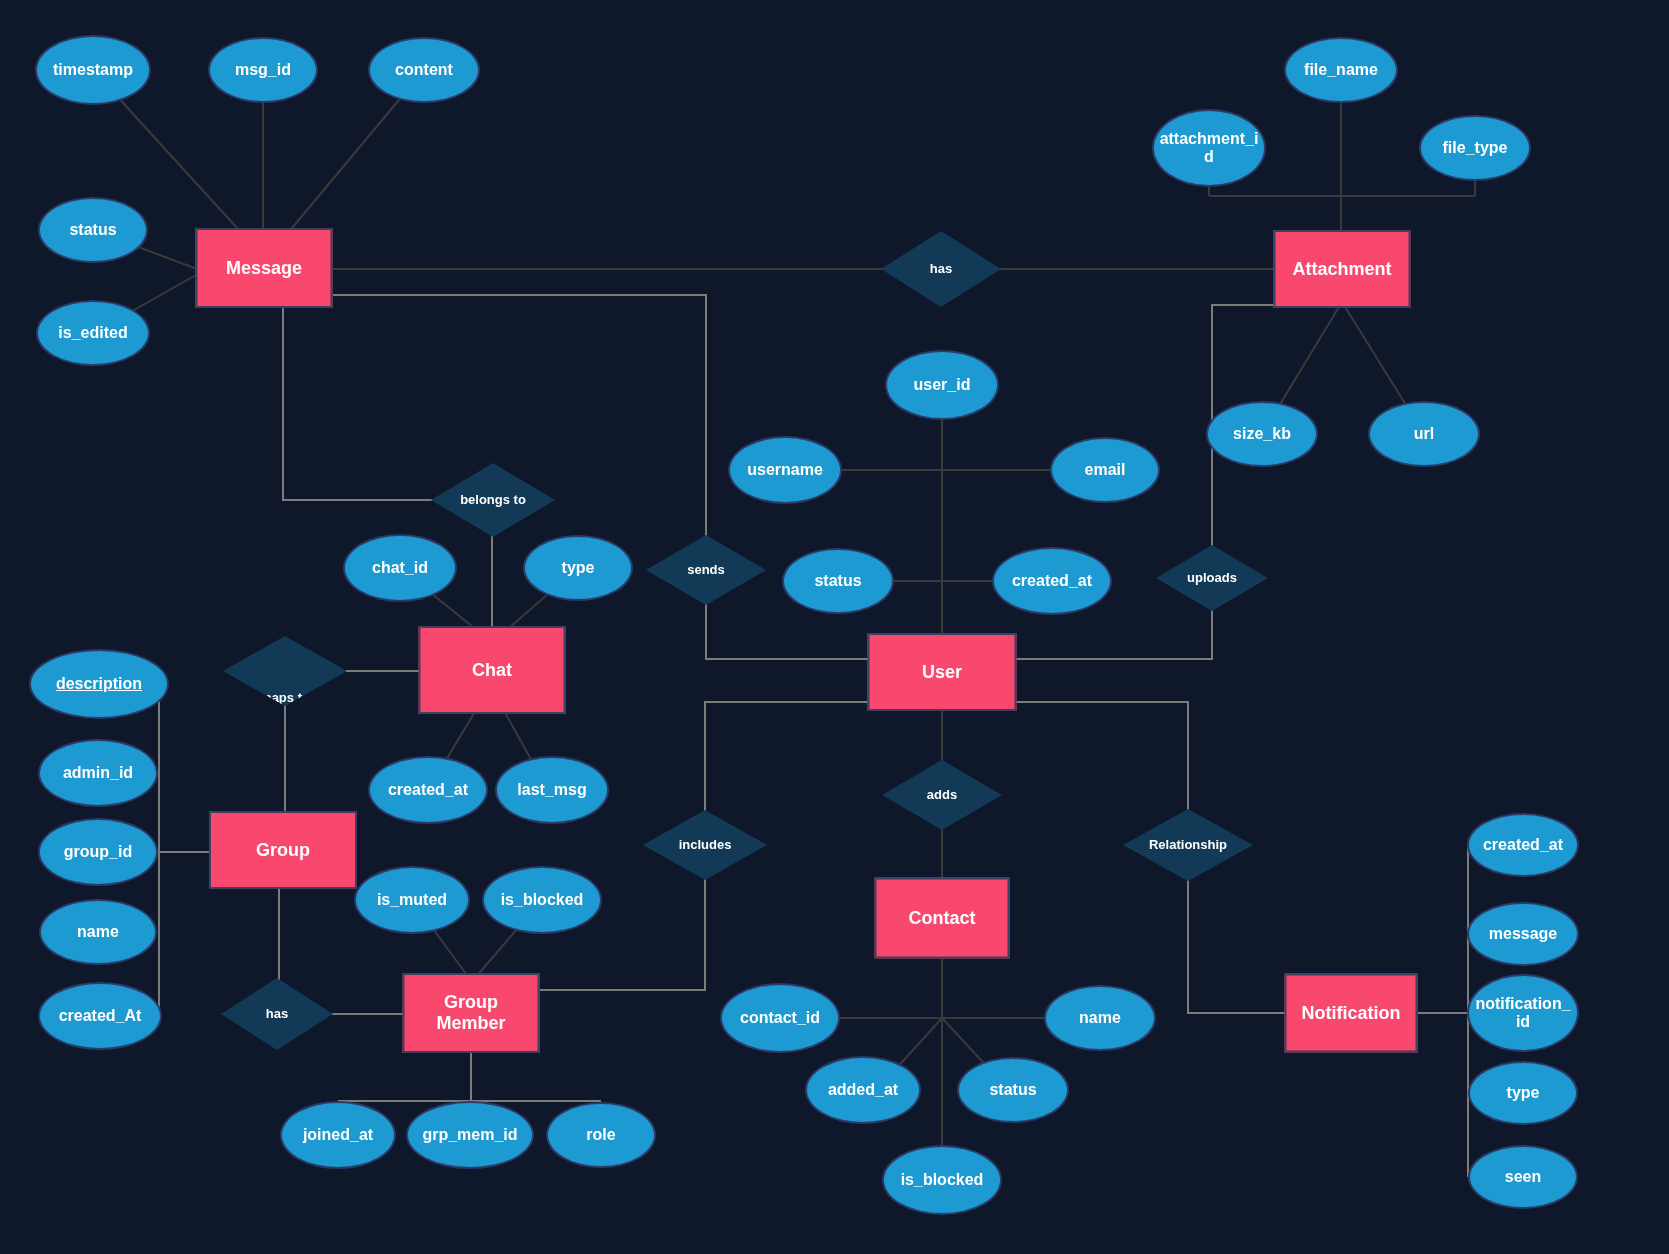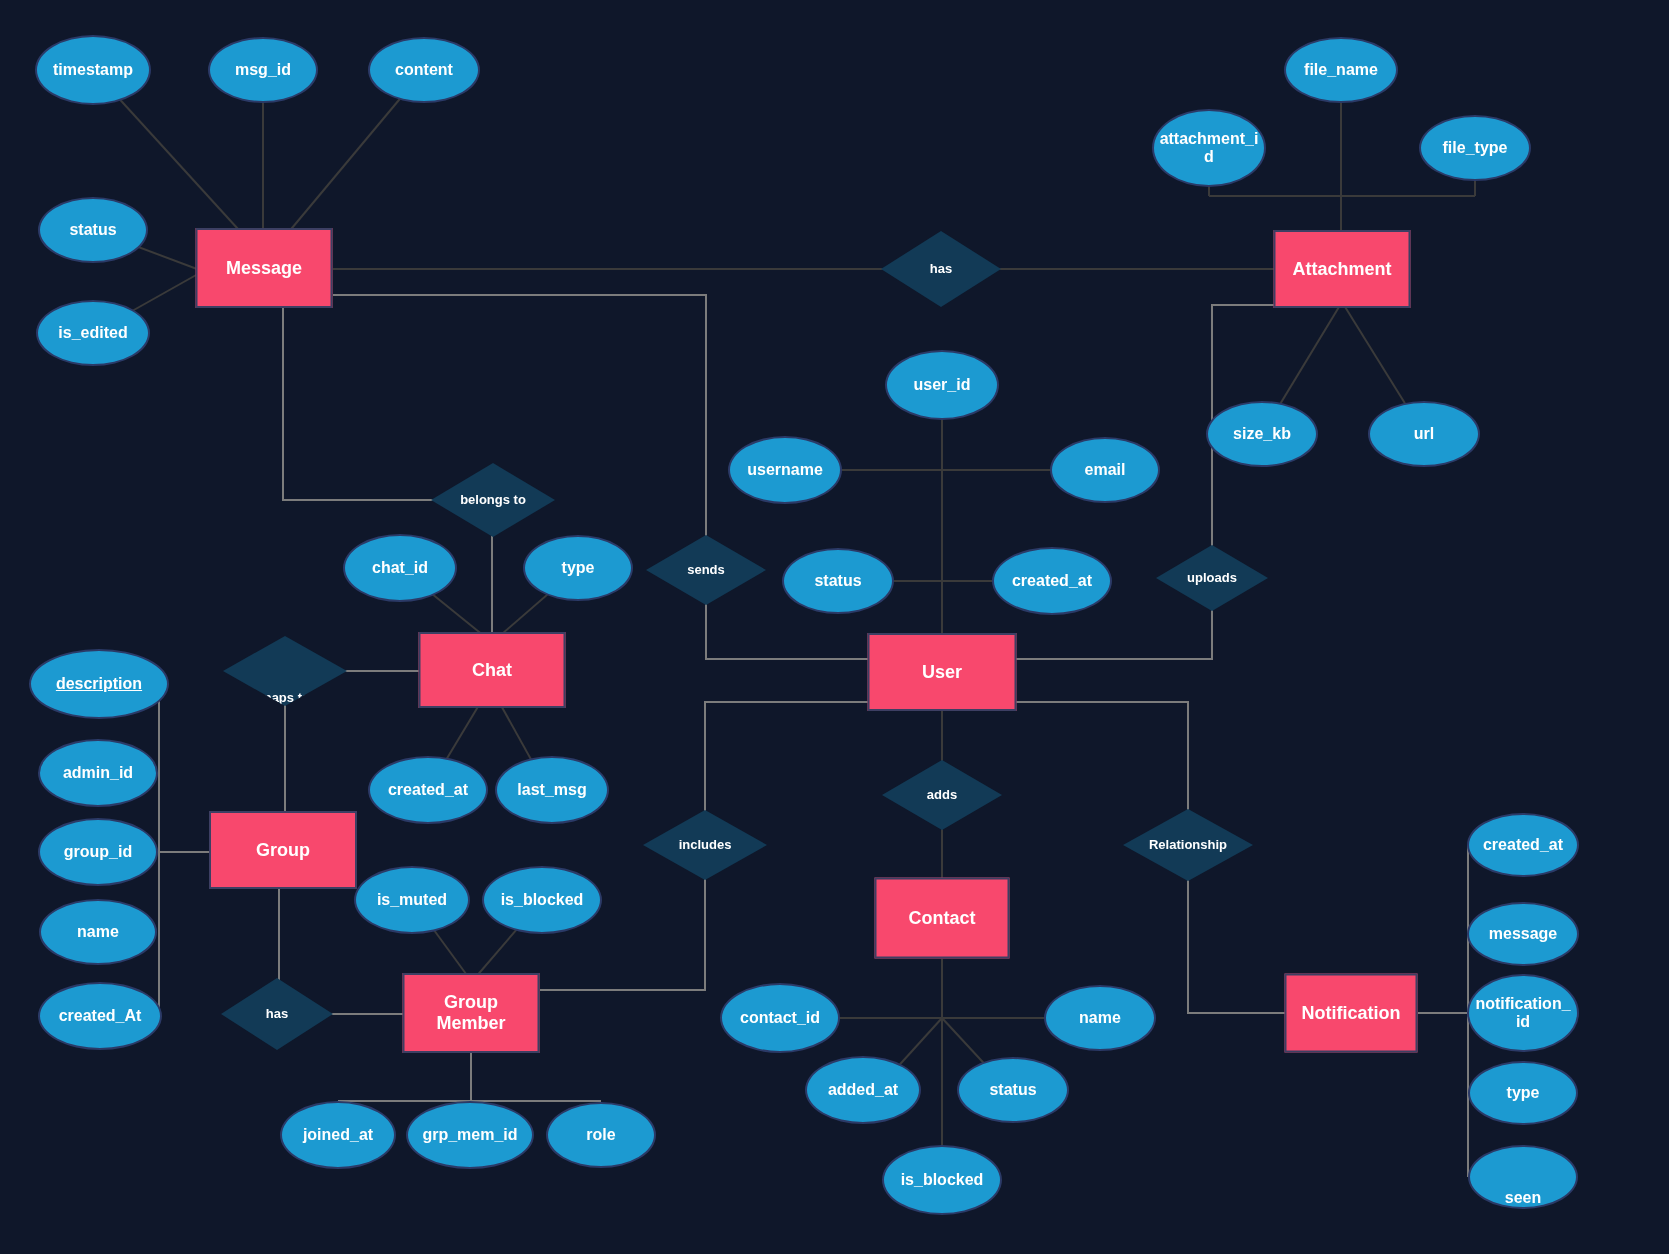--- a/index.html
+++ b/index.html
@@ -172,21 +172,21 @@
     </div>
   <div class="node attr" style="left:578px;top:568px;width:110px;height:66px;">
       <span>type</span>
     </div>
   <div class="node attr" style="left:428px;top:790px;width:120px;height:68px;">
       <span>created_at</span>
     </div>
   <div class="node attr" style="left:552px;top:790px;width:114px;height:68px;">
       <span>last_msg</span>
     </div>
-  <div class="node entity" style="left:492px;top:670px;width:147px;height:76px;">
+  <div class="node entity" style="left:492px;top:670px;width:147px;height:88px;">
       <span>Chat</span>
     </div>
 
   <div class="node attr" style="left:99px;top:684px;width:140px;height:70px;text-decoration:underline;">
       <span>description</span>
     </div>
   <div class="node attr" style="left:98px;top:773px;width:120px;height:68px;">
       <span>admin_id</span>
     </div>
   <div class="node attr" style="left:98px;top:852px;width:120px;height:68px;">
@@ -245,20 +245,20 @@
     </div>
   <div class="node attr" style="left:1523px;top:934px;width:112px;height:64px;">
       <span>message</span>
     </div>
   <div class="node attr" style="left:1523px;top:1013px;width:112px;height:78px;">
       <span>notification_id</span>
     </div>
   <div class="node attr" style="left:1523px;top:1093px;width:110px;height:64px;">
       <span>type</span>
     </div>
-  <div class="node attr" style="left:1523px;top:1177px;width:110px;height:64px;align-items:flex-end;">
+  <div class="node attr" style="left:1523px;top:1177px;width:110px;height:64px;">
       <span>seen</span>
     </div>
   <div class="node entity" style="left:1351px;top:1013px;width:133px;height:79px;">
       <span>Notification</span>
     </div>
 
 </div>
 
 </body></html>

